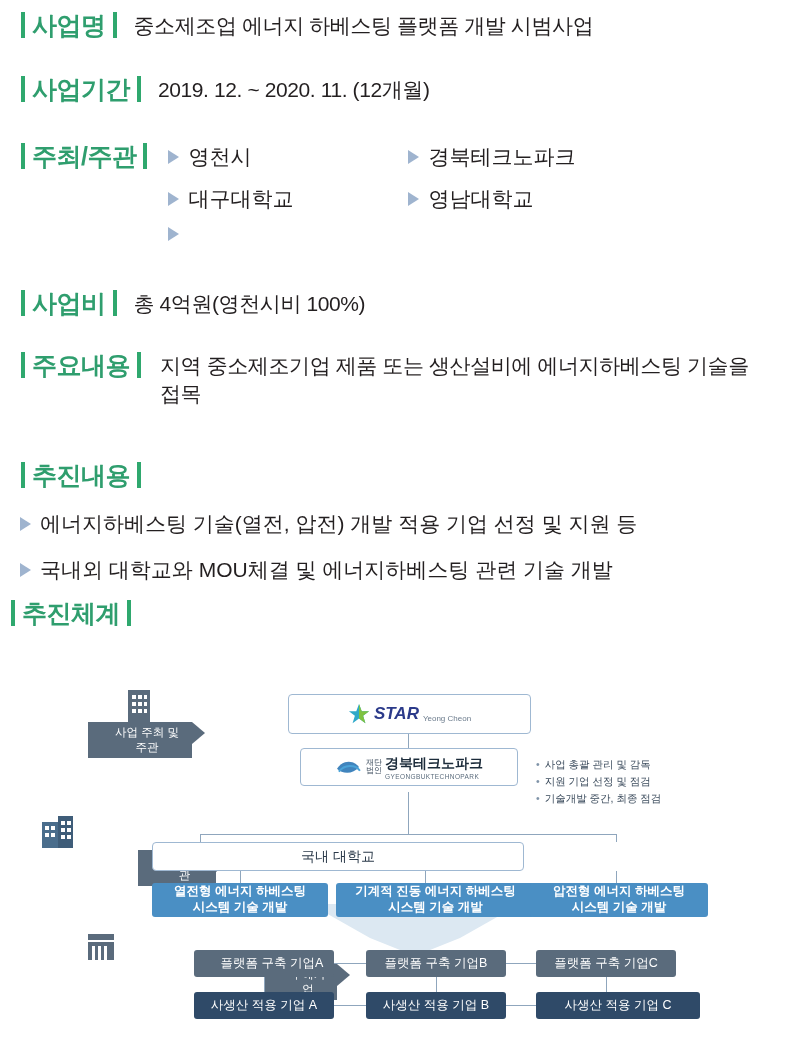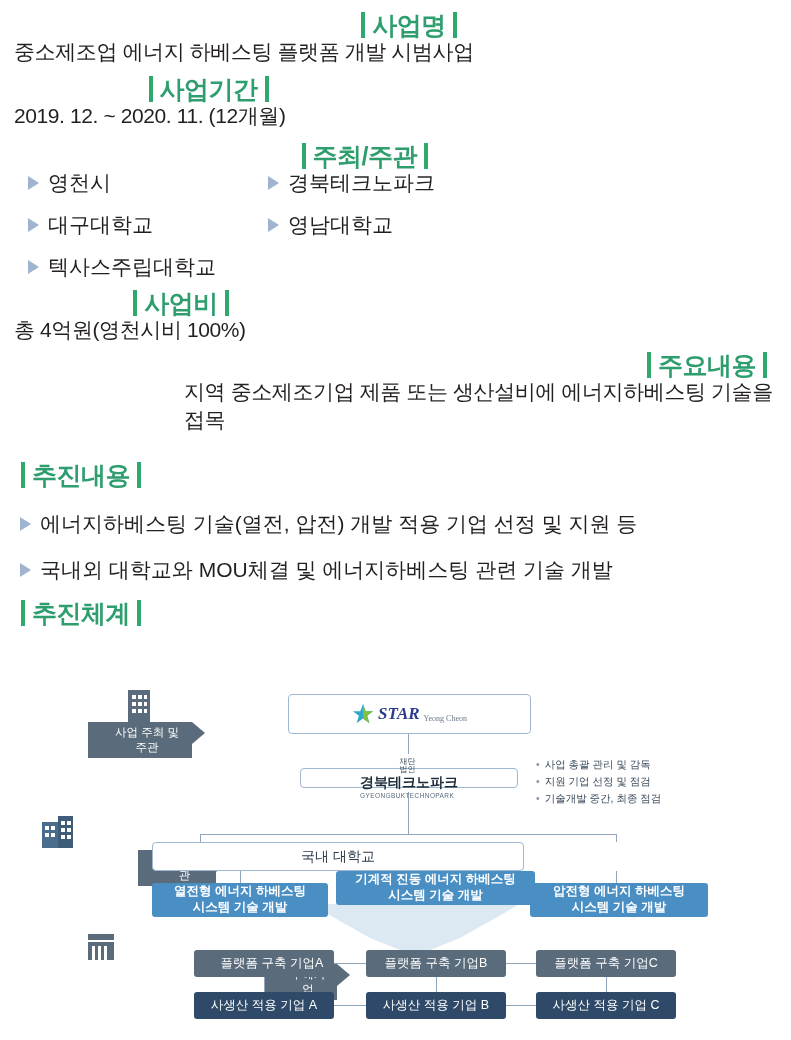--- a/index.html
+++ b/index.html
@@ -12,22 +12,21 @@
     height: 1040px;
     position: relative;
     font-family: "Liberation Sans", "DejaVu Sans", sans-serif;
     color: #231f20;
     overflow: hidden;
   }
 
   
   .row {
     display: flex;
-    align-items: flex-end;
-    flex-direction: column;
+    align-items: flex-start;
   }
   .heading {
     display: inline-flex;
     align-items: center;
     flex: 0 0 auto;
     white-space: nowrap;
   }
   .bar {
     display: inline-block;
     width: 4px;
@@ -65,21 +64,21 @@
 
   
   .blk { position: absolute; }
 
   #sec-name     { left: 14px; top: 12px;  }
   #sec-period   { left: 14px; top: 76px;  }
   #sec-host     { left: 14px; top: 143px; }
   #sec-budget   { left: 14px; top: 290px; }
   #sec-content  { left: 14px; top: 352px; width: 770px; }
   #sec-push     { left: 14px; top: 462px; width: 770px; }
-  #sec-system   { left: 14px; top: 600px; width: 770px; }
+  #sec-system   { left: 4px; top: 600px; width: 770px; }
 
   .heading-inline-gap { margin-right: 10px; }
 
   .host-grid {
     display: grid;
     grid-template-columns: 240px auto;
     row-gap: 14px;
     margin-left: 14px;
   }
   .host-item {
@@ -234,21 +233,20 @@
     <div class="host-item">
       <span class="tri"></span>
       <span>대구대학교</span>
     </div>
     <div class="host-item">
       <span class="tri"></span>
       <span>영남대학교</span>
     </div>
     <div class="host-item">
       <span class="tri"></span>
-      <span>텍사스주립대학교</span>
     </div>
   </div>
 </div>
 
 <div class="blk row" id="sec-budget">
   <span class="heading heading-inline-gap">
     <span class="bar h-lg"></span>
     <span class="heading-text">사업비</span>
     <span class="bar h-lg"></span>
   </span>
@@ -300,33 +298,33 @@
   <div class="vline d-abs" style="left:240px; top:199px; height:12px;"></div>
   <div class="vline d-abs" style="left:425px; top:199px; height:12px;"></div>
   <div class="vline d-abs" style="left:616px; top:199px; height:12px;"></div>
 
   
   <svg class="d-abs" style="left:300px; top:232px;" width="230" height="54" viewBox="0 0 230 54">
     <polygon points="10,0 220,0 160,34 115,52 70,34" fill="#dce8f2"></polygon>
   </svg>
 
   
-  <div class="chip-white d-abs" style="left:288px; top:22px; width:243px; height:40px;font-family:Liberation Serif, serif;">
+  <div class="chip-white d-abs" style="left:288px; top:22px; width:243px; height:40px;">
     <div class="logo-star">
       <svg width="22" height="22" viewBox="0 0 24 24">
         <polygon points="12,1 15,9 23,9 16.5,14 19,22 12,17 5,22 7.5,14 1,9 9,9" fill="#2fa9c9"></polygon>
         <polygon points="12,1 15,9 23,9 16.5,14 19,22 12,17" fill="#7fc241"></polygon>
       </svg>
       <span style="font-size:17px; font-weight:bold; color:#2b3a8a; font-style:italic;">STAR</span>
       <span style="font-size:8px; color:#6b7b8c; margin-top:8px;">Yeong Cheon</span>
     </div>
   </div>
 
   
-  <div class="chip-white d-abs" style="left:300px; top:96px; width:218px; height:20px;flex-direction:column;">
+  <div class="chip-white d-abs" style="left:300px; top:76px; width:218px; height:38px;">
     <svg width="26" height="22" viewBox="0 0 28 24" style="margin-right:5px;">
       <path d="M2,14 C8,4 20,4 26,12 C20,20 8,20 2,14 Z" fill="#1f6fb2" opacity="0.85"></path>
       <path d="M4,17 C10,9 22,9 27,16" stroke="#4aa3d8" stroke-width="2" fill="none"></path>
     </svg>
     <span style="font-size:8px; color:#3b4b5c; line-height:1; margin-right:3px; text-align:center;">재단<br>법인</span>
     <div style="display:flex; flex-direction:column; align-items:flex-start;">
       <span style="font-size:14px; font-weight:bold; color:#1b2b3a;">경북테크노파크</span>
       <span style="font-size:6.5px; color:#5a6b7c; letter-spacing:0.4px;">GYEONGBUKTECHNOPARK</span>
     </div>
   </div>
@@ -378,32 +376,32 @@
     <rect x="16" y="18" width="3" height="14" fill="#fff"></rect>
     <rect x="22" y="18" width="3" height="14" fill="#fff"></rect>
   </svg>
   <div class="role-tag d-abs" style="left:66px; top:292px; width:72px;">수혜기업</div>
 
   
   <div class="chip-white d-abs" style="left:152px; top:170px; width:372px; height:29px;">국내 대학교</div>
 
   
   <div class="chip-blue d-abs" style="left:152px; top:211px; width:176px; height:34px;">열전형 에너지 하베스팅<br>시스템 기술 개발</div>
-  <div class="chip-blue d-abs" style="left:336px; top:199px; width:199px; height:34px;">기계적 진동 에너지 하베스팅<br>시스템 기술 개발</div>
+  <div class="chip-blue d-abs" style="left:336px; top:211px; width:199px; height:34px;">기계적 진동 에너지 하베스팅<br>시스템 기술 개발</div>
   <div class="chip-blue d-abs" style="left:530px; top:211px; width:178px; height:34px;">압전형 에너지 하베스팅<br>시스템 기술 개발</div>
 
   
   <div class="chip-dark d-abs" style="left:194px; top:278px; width:140px; height:27px;padding-left:16px;">플랫폼 구축 기업A</div>
   <div class="chip-dark d-abs" style="left:366px; top:278px; width:140px; height:27px;">플랫폼 구축 기업B</div>
   <div class="chip-dark d-abs" style="left:536px; top:278px; width:140px; height:27px;">플랫폼 구축 기업C</div>
 
   
   <div class="chip-navy d-abs" style="left:194px; top:320px; width:140px; height:27px;">사생산 적용 기업 A</div>
   <div class="chip-navy d-abs" style="left:366px; top:320px; width:140px; height:27px;">사생산 적용 기업 B</div>
-  <div class="chip-navy d-abs" style="left:536px; top:320px; width:140px; height:27px;">사생산 적용 기업 C</div>
+  <div class="chip-navy d-abs" style="left:536px; top:320px; width:164px; height:27px;">사생산 적용 기업 C</div>
 
   
   <div class="vline d-abs" style="left:264px; top:305px; height:15px;"></div>
   <div class="vline d-abs" style="left:436px; top:305px; height:15px;"></div>
   <div class="vline d-abs" style="left:606px; top:305px; height:15px;"></div>
 
   
   <div class="hline d-abs" style="left:334px; top:333px; width:32px;"></div>
   <div class="hline d-abs" style="left:506px; top:333px; width:30px;"></div>
   <div class="hline d-abs" style="left:334px; top:291px; width:32px;"></div>

